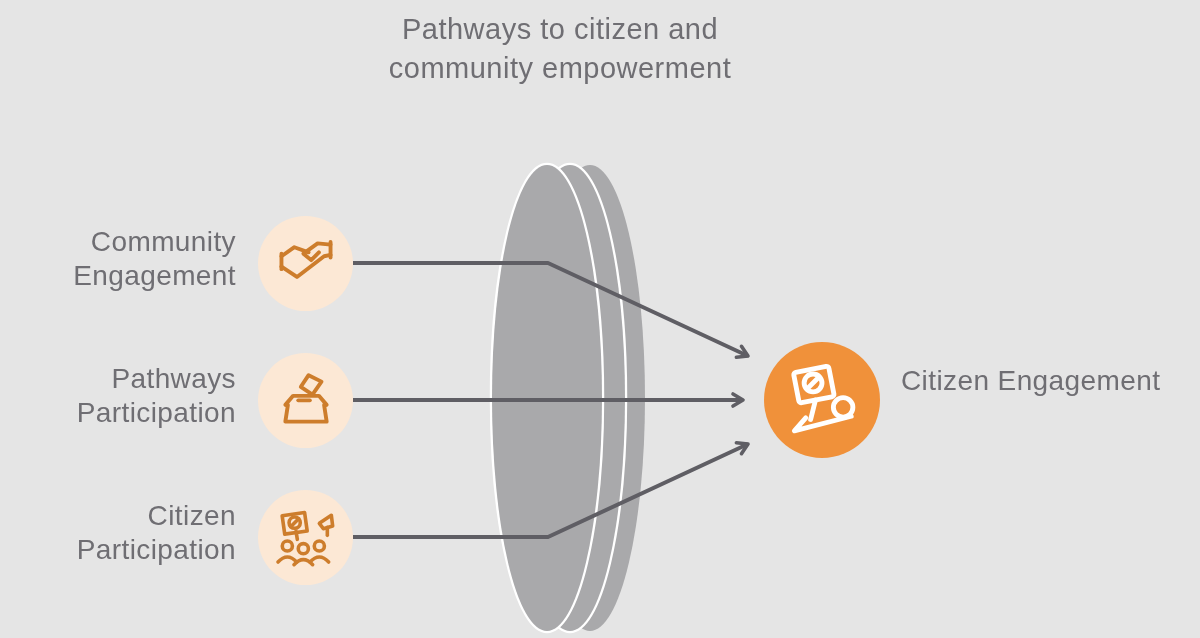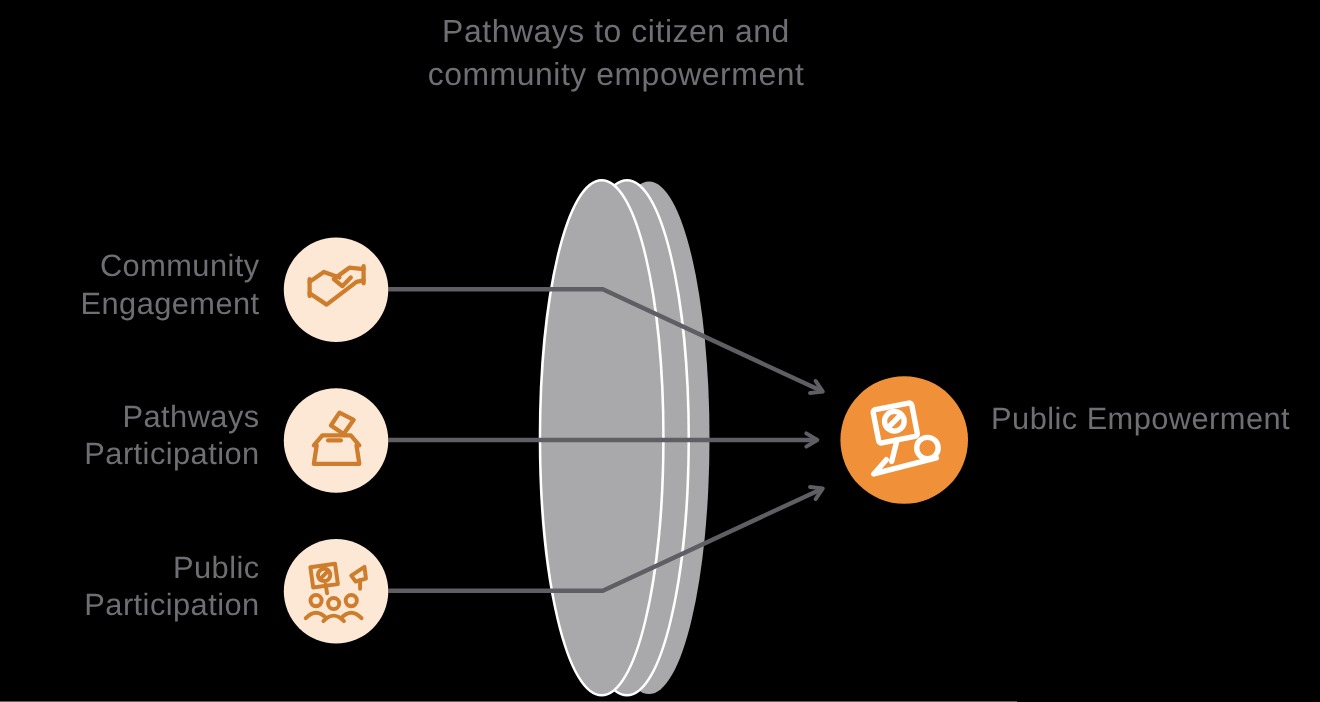--- a/index.html
+++ b/index.html
@@ -1,20 +1,20 @@
 <!DOCTYPE html>
 <html><head>
 <meta charset="utf-8">
 <style>
   html, body { margin: 0; padding: 0; background: #ffffff; }
   .canvas {
     position: relative;
     width: 1200px;
     height: 638px;
-    background: #000000;
+    background: #e5e5e5;
     overflow: hidden;
     font-family: "Liberation Sans", sans-serif;
     color: #6f6e73;
   }
   .layer-svg {
     position: absolute;
     left: 0; top: 0;
     width: 1200px; height: 638px;
   }
   .diagram-title {
@@ -93,21 +93,21 @@
       <path d="M353 263 L548 263 L748 356" marker-end="url(#ah)"></path>
       <path d="M353 400 L743 400" marker-end="url(#ah)"></path>
       <path d="M353 537 L548 537 L748 444" marker-end="url(#ah)"></path>
     </g>
   </svg>
 
   <div class="diagram-title">Pathways to citizen and community empowerment</div>
 
   <div class="label-left" style="top:225px">Community Engagement</div>
   <div class="label-left" style="top:362px">Pathways Participation</div>
-  <div class="label-left" style="top:499px">Public Participation</div>
+  <div class="label-left" style="top:499px">Citizen Participation</div>
 
   <div class="peach-circle" style="top:216px">
     <svg class="icon-svg" width="62" height="62" viewBox="0 0 48 48" fill="none" stroke="#cd7d2c" stroke-width="3" stroke-linecap="round" stroke-linejoin="round">
       <path d="M5 16 V28"></path>
       <path d="M43 7 V19"></path>
       <path d="M5 18 L15 11 L26 15"></path>
       <path d="M43 9 L33 8 L22 16 L28 21 L34 15"></path>
       <path d="M5 26 L17 34 L38 18 L43 17"></path>
     </svg>
   </div>
@@ -142,15 +142,15 @@
     <svg class="icon-svg" width="78" height="78" viewBox="0 0 48 48" fill="none" stroke="#ffffff" stroke-width="3" stroke-linecap="round" stroke-linejoin="round">
       <rect x="8" y="5" width="22" height="19" rx="1.5" transform="rotate(-11 19 14.5)"></rect>
       <circle cx="18.5" cy="13.5" r="5.5"></circle>
       <path d="M14.7 17.3 L22.3 9.7"></path>
       <path d="M20 24 L17 36"></path>
       <circle cx="37" cy="28.5" r="6"></circle>
       <path d="M14 35 L7 43 L42 34"></path>
     </svg>
   </div>
 
-  <div class="label-right">Public Empowerment</div>
+  <div class="label-right">Citizen Engagement</div>
 
 </div>
 
 </body></html>

